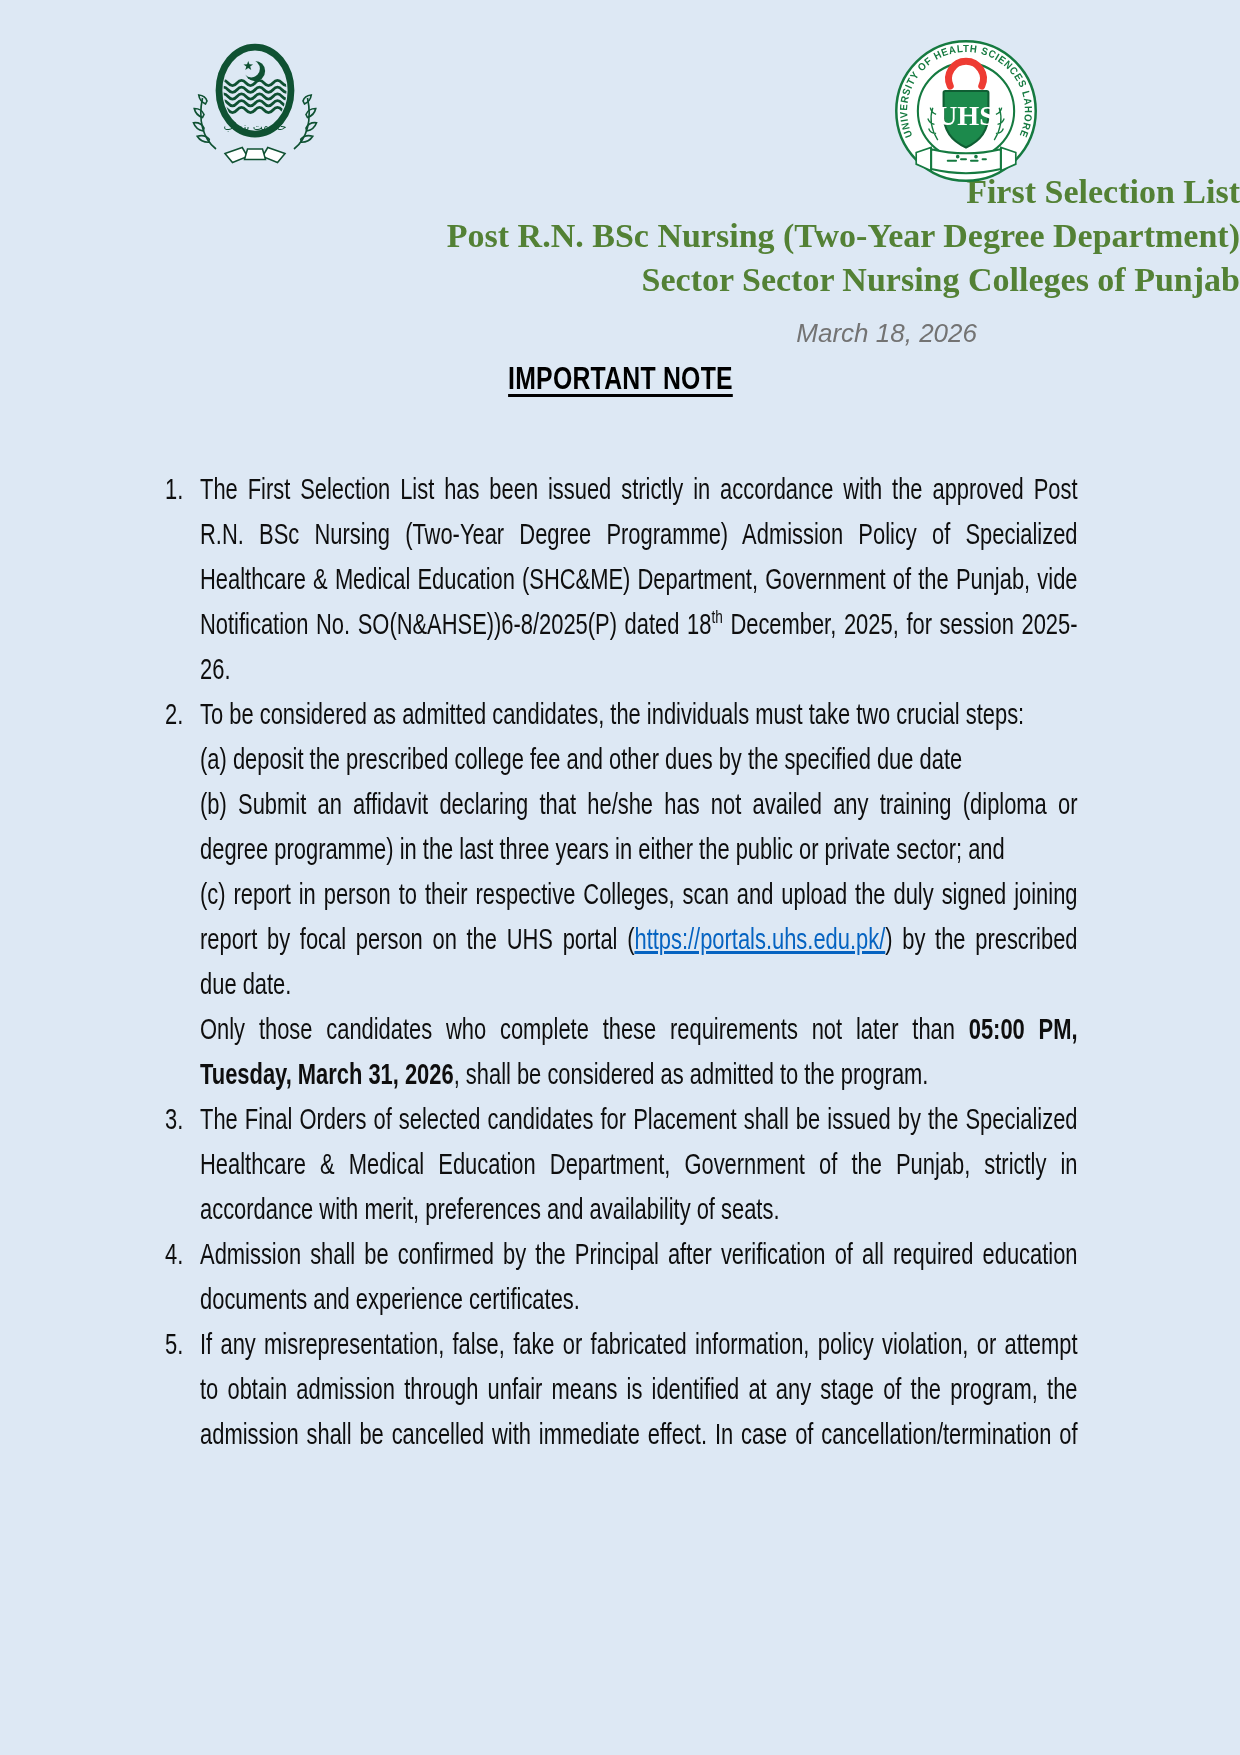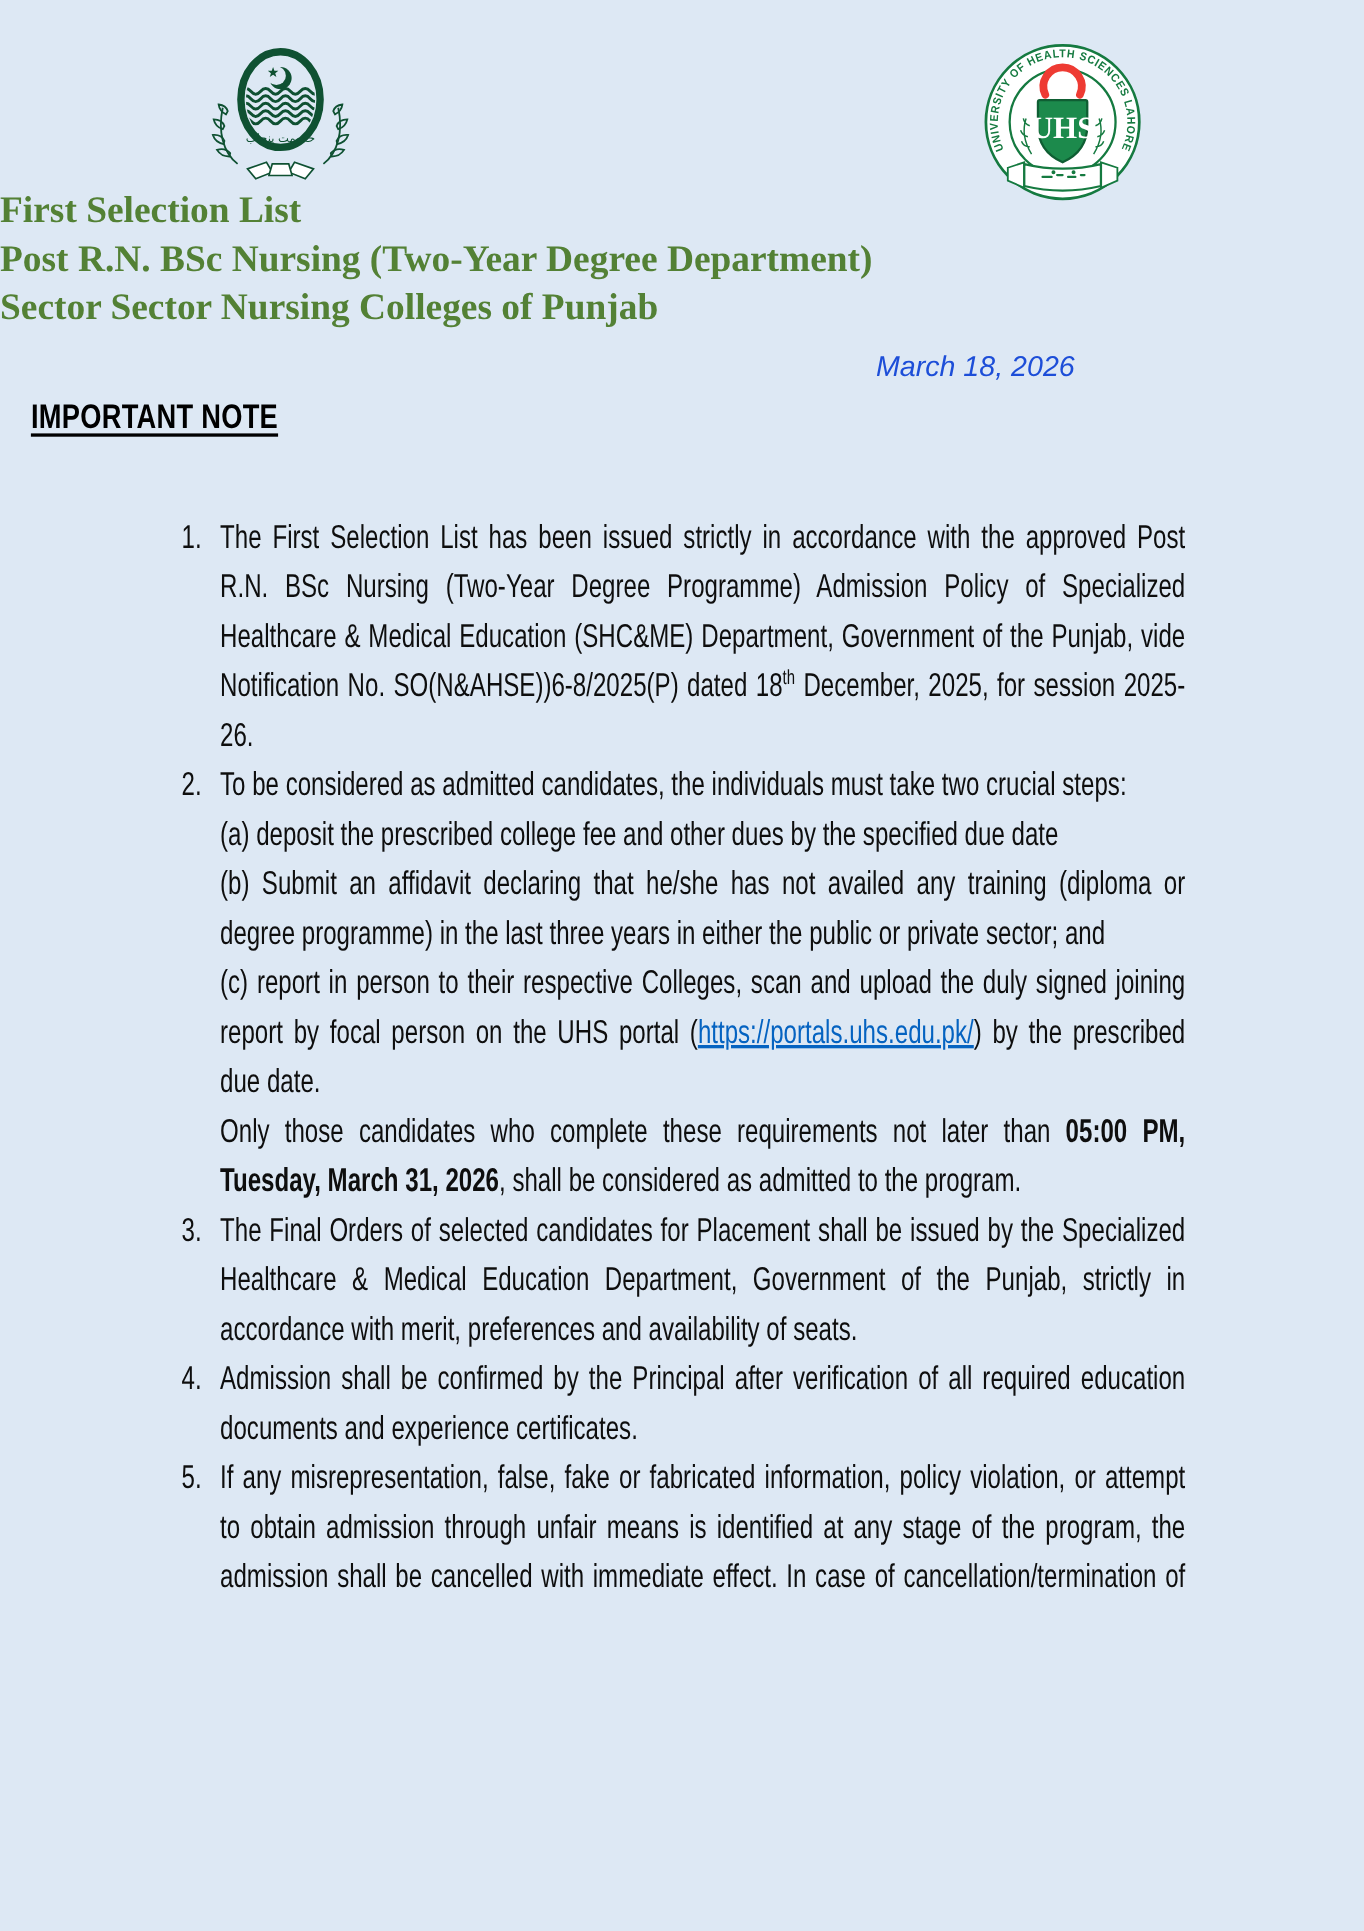--- a/index.html
+++ b/index.html
@@ -5,36 +5,36 @@
   * { margin:0; padding:0; box-sizing:border-box; }
   html,body { background:#dde8f4; }
   body { font-family:"Liberation Sans",sans-serif; color:#101010; }
   .page {
     position:relative; width:1240px; height:1459px; margin:0 auto;
     background:#dde8f4; overflow:hidden;
   }
   .logo-left  { position:absolute; left:180px; top:34px; width:150px; height:134px; }
   .logo-right { position:absolute; left:880px; top:28px; width:172px; height:166px; }
 
-  .titles { padding-top:170px; text-align:left; color:#538135; }
+  .titles { padding-top:170px; text-align:right; color:#538135; }
   .title-serif {
     font-family:"Liberation Serif",serif; font-weight:bold;
     font-size:34px; line-height:44px; color:#538135;
   }
   .title-cond-wrap { margin-top:14px; line-height:44px; }
   .title-cond {
     display:inline-block; transform:scaleX(0.70); transform-origin:center;
     font-weight:bold; font-size:33px; letter-spacing:0.5px; color:#4f7d33;
     font-family:"Liberation Sans",sans-serif;
   }
   .date-line {
     margin-top:14px; text-align:right; padding-right:263px;
-    font-style:italic; font-size:26px; color:#1d4ed8; line-height:34px;
+    font-style:italic; font-size:26px; color:#737373; line-height:34px;
   }
-  .note-heading-wrap { text-align:left; margin-top:8px; line-height:42px; }
+  .note-heading-wrap { text-align:center; margin-top:8px; line-height:42px; }
   .note-heading {
     display:inline-block; transform:scaleX(0.80); transform-origin:center;
     font-weight:bold; font-size:31px; color:#000;
     text-decoration:underline; text-decoration-thickness:3px; text-underline-offset:5px;
     letter-spacing:0.3px;
   }
 
   .notes {
     position:absolute; left:165px; top:466px;
     width:1250px; transform:scaleX(0.73); transform-origin:0 0;

